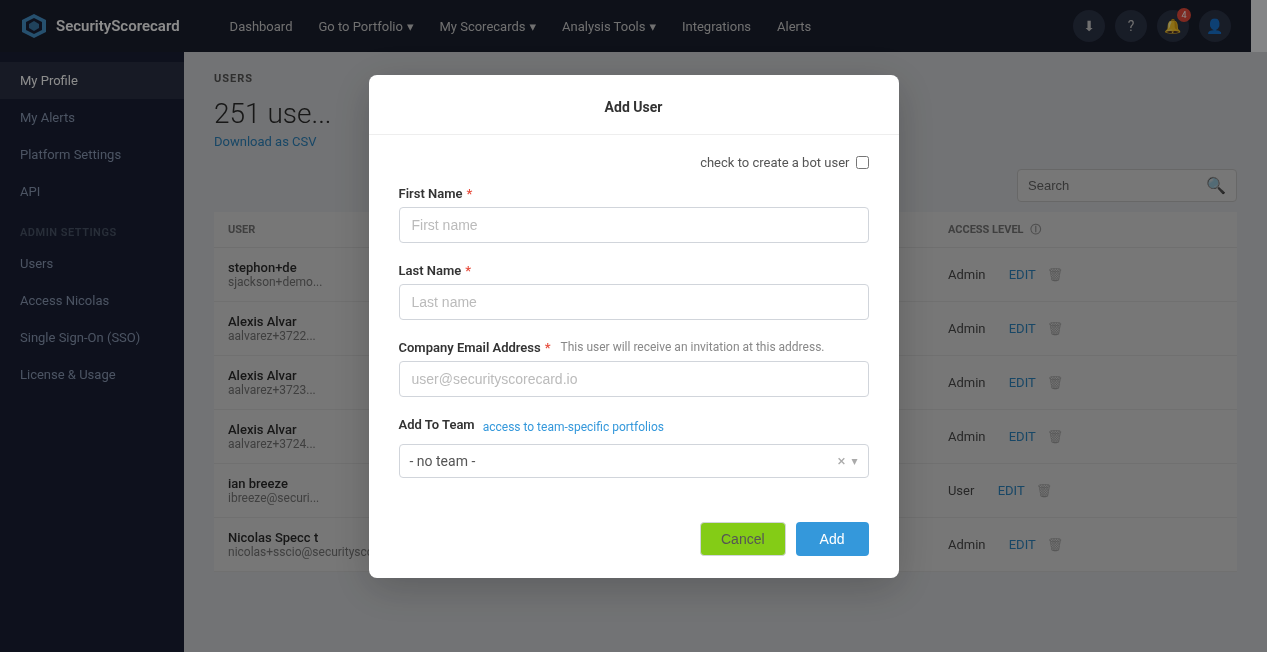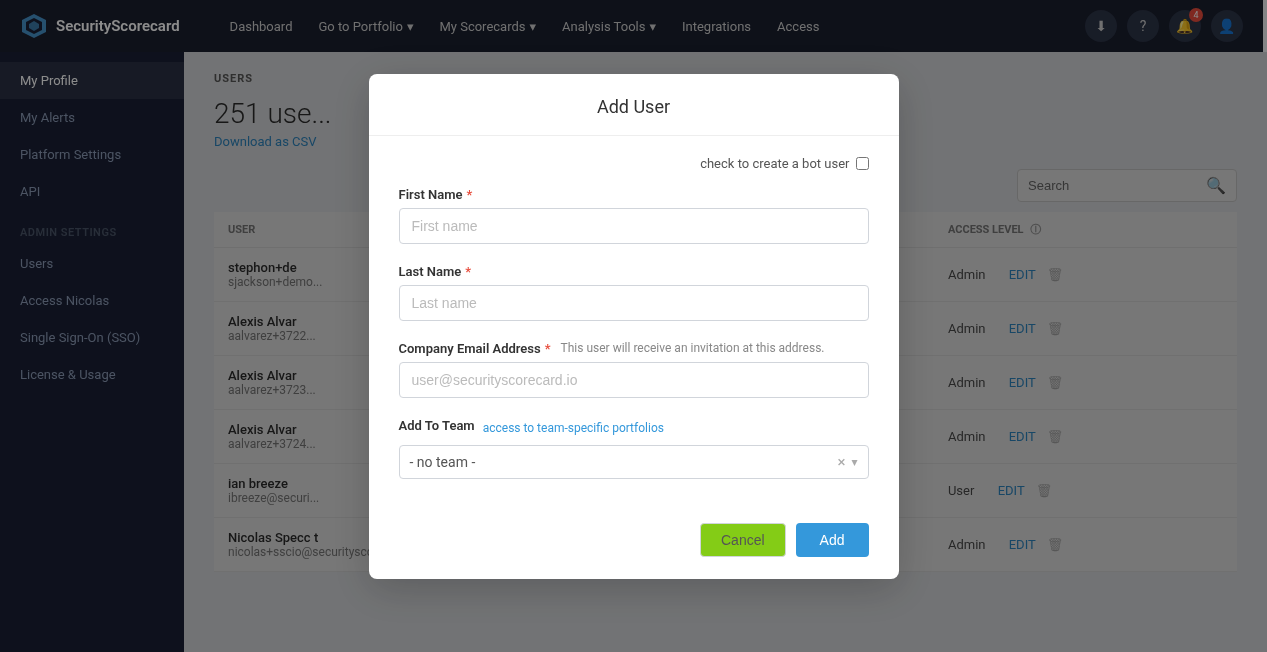--- a/index.html
+++ b/index.html
@@ -6,21 +6,21 @@
     body { font-family: -apple-system, BlinkMacSystemFont, 'Segoe UI', Roboto, sans-serif; background: #f0f2f5; height: 652px; overflow: hidden; }
 
     
     .top-nav {
       background: #1a1f2e;
       height: 52px;
       display: flex;
       align-items: center;
       padding: 0 20px;
       position: fixed;
-      top: 0; left: 0; right: 4px;
+      top: 0; left: 0; right: 16px;
       z-index: 100;
     }
     .nav-logo {
       display: flex;
       align-items: center;
       gap: 8px;
       color: white;
       font-weight: 600;
       font-size: 15px;
       margin-right: 40px;
@@ -201,22 +201,22 @@
       padding: 0;
       box-shadow: 0 10px 40px rgba(0,0,0,0.2);
       position: relative;
     }
     .modal-header {
       padding: 22px 30px 18px;
       border-bottom: 1px solid #eee;
       text-align: center;
     }
     .modal-title {
-      font-size: 18px;
-      font-weight: 400;
+      font-size: 14px;
+      font-weight: 700;
       color: #333;
     }
     .modal-body {
       padding: 20px 30px 10px;
     }
     .bot-user-check {
       display: flex;
       justify-content: flex-end;
       align-items: center;
       gap: 6px;
@@ -336,21 +336,21 @@
       </span>
     <span class="nav-link">
         <span>My Scorecards</span> 
         <span class="chevron-down"></span>
       </span>
     <span class="nav-link">
         <span>Analysis Tools</span> 
         <span class="chevron-down"></span>
       </span>
     <span class="nav-link">Integrations</span>
-    <span class="nav-link">Access</span>
+    <span class="nav-link">Alerts</span>
   </div>
   <div class="nav-right">
     <div class="nav-icon-btn">⬇</div>
     <div class="nav-icon-btn">?</div>
     <div class="nav-icon-btn">
       🔔
       <span class="badge">4</span>
     </div>
     <div class="nav-icon-btn">👤</div>
   </div>

